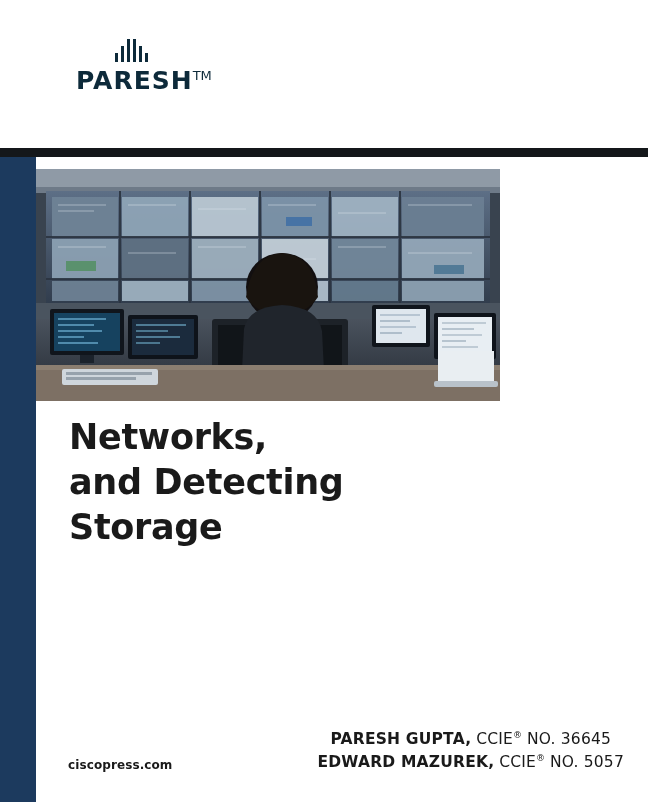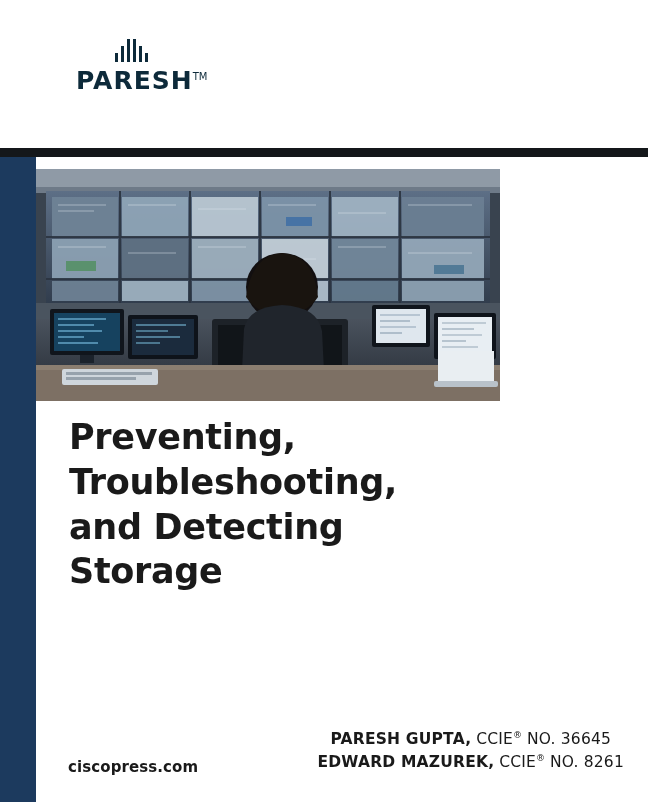--- a/index.html
+++ b/index.html
@@ -56,21 +56,21 @@
     margin-top: 4px;
     font-family: "DejaVu Sans", sans-serif;
     font-size: 25px;
     font-weight: bold;
     letter-spacing: 1px;
     color: #0d2a3a;
     position: relative;
     display: inline-block;
   }
   .logo-tm {
-    font-size: 10px;
+    font-size: 13px;
     vertical-align: super;
     font-weight: normal;
     letter-spacing: 0;
   }
   
   .black-rule {
     position: absolute;
     left: 0;
     top: 148px;
     width: 648px;
@@ -144,21 +144,21 @@
   .reg {
     font-size: 9px;
     vertical-align: super;
   }
   
   .site {
     position: absolute;
     left: 68px;
     top: 758px;
     font-family: "DejaVu Sans", sans-serif;
-    font-size: 15px;
+    font-size: 12px;
     font-weight: bold;
     color: #1a1a1a;
     letter-spacing: 0.1px;
   }
 </style>
 </head>
 <body>
 
 <div class="cover">
 
@@ -323,34 +323,33 @@
       </g>
 
       <g>
         <rect x="402" y="182" width="56" height="30" fill="#e9eef2"></rect>
         <rect x="398" y="212" width="64" height="6" rx="2" fill="#b9c2ca"></rect>
       </g>
     </svg>
   </div>
 
   <div class="title">
-    <div>Preventing,</div>
-    <div>Troubleshooting,</div>
+    <div>Networks,</div>
     <div>and Detecting</div>
     <div>Storage</div>
   </div>
 
   <div class="authors">
     <div class="author-line">
       <span class="author-name">PARESH GUPTA,</span>
       <span class="author-cert">CCIE</span><span class="reg">®</span>
       <span class="author-cert">NO. 36645</span>
     </div>
     <div class="author-line">
       <span class="author-name">EDWARD MAZUREK,</span>
       <span class="author-cert">CCIE</span><span class="reg">®</span>
-      <span class="author-cert">NO. 8261</span>
+      <span class="author-cert">NO. 5057</span>
     </div>
   </div>
 
   <div class="site">ciscopress.com</div>
 
 </div>
 
 </body></html>

